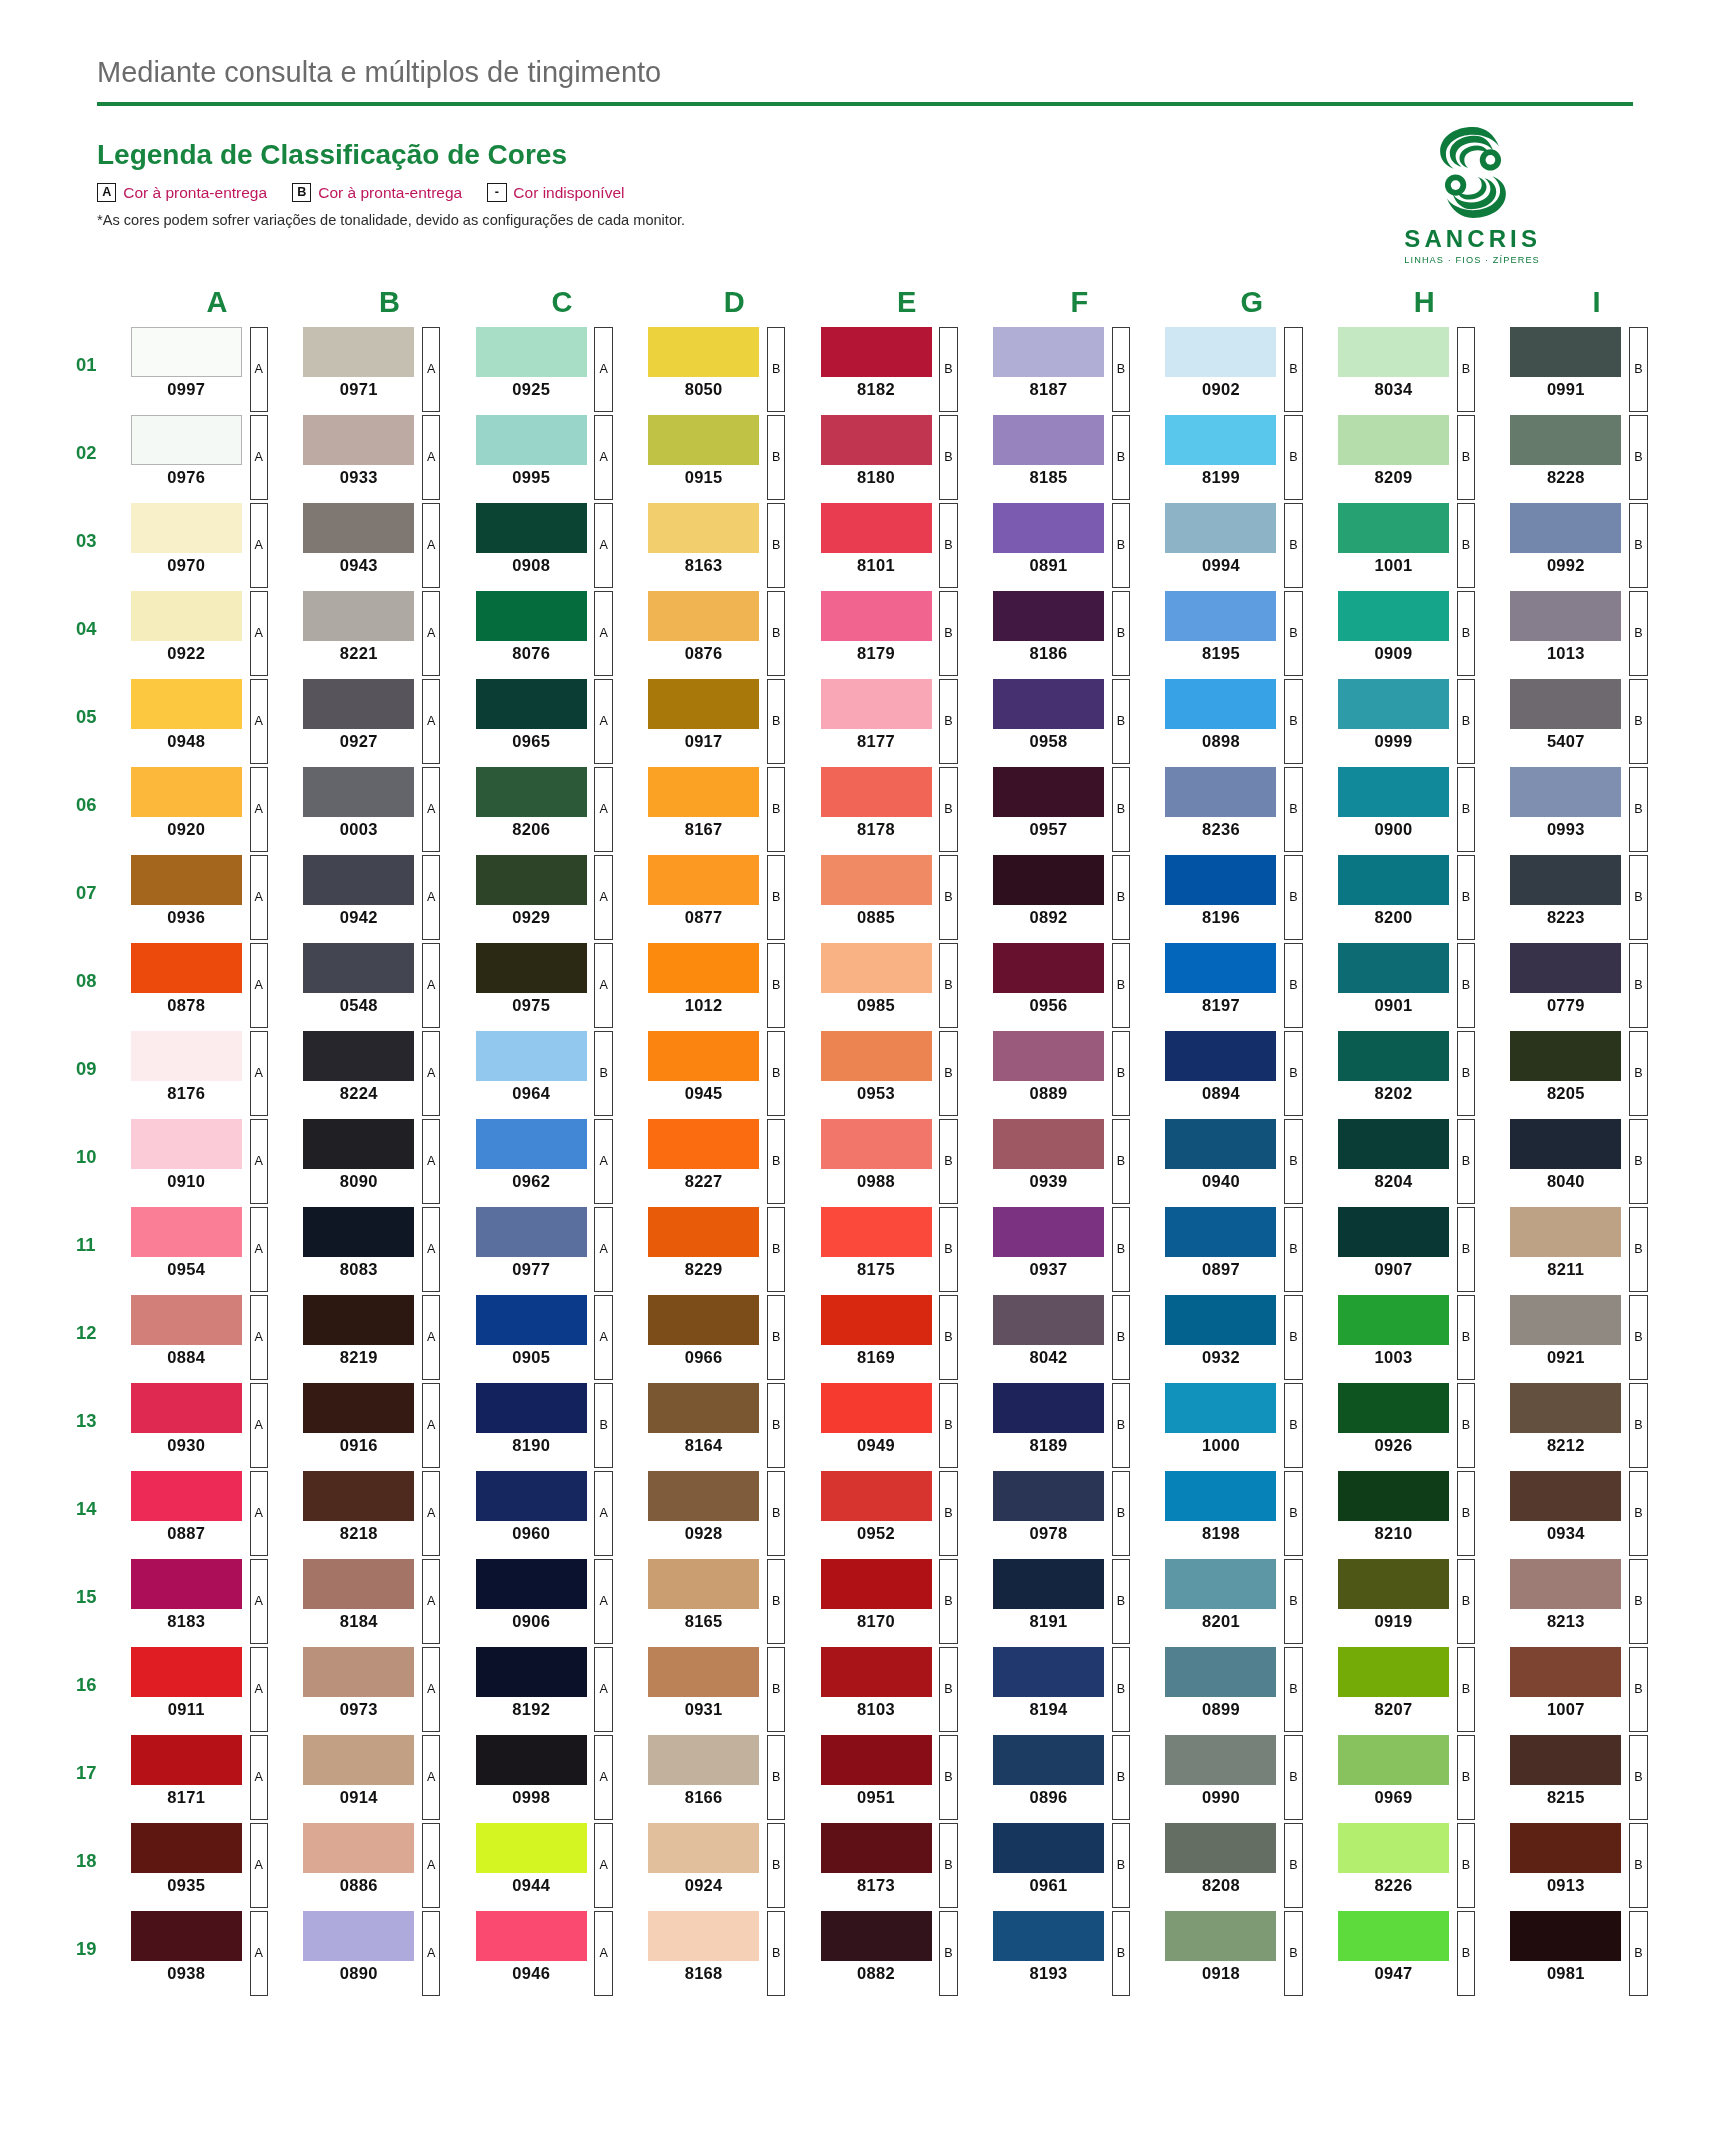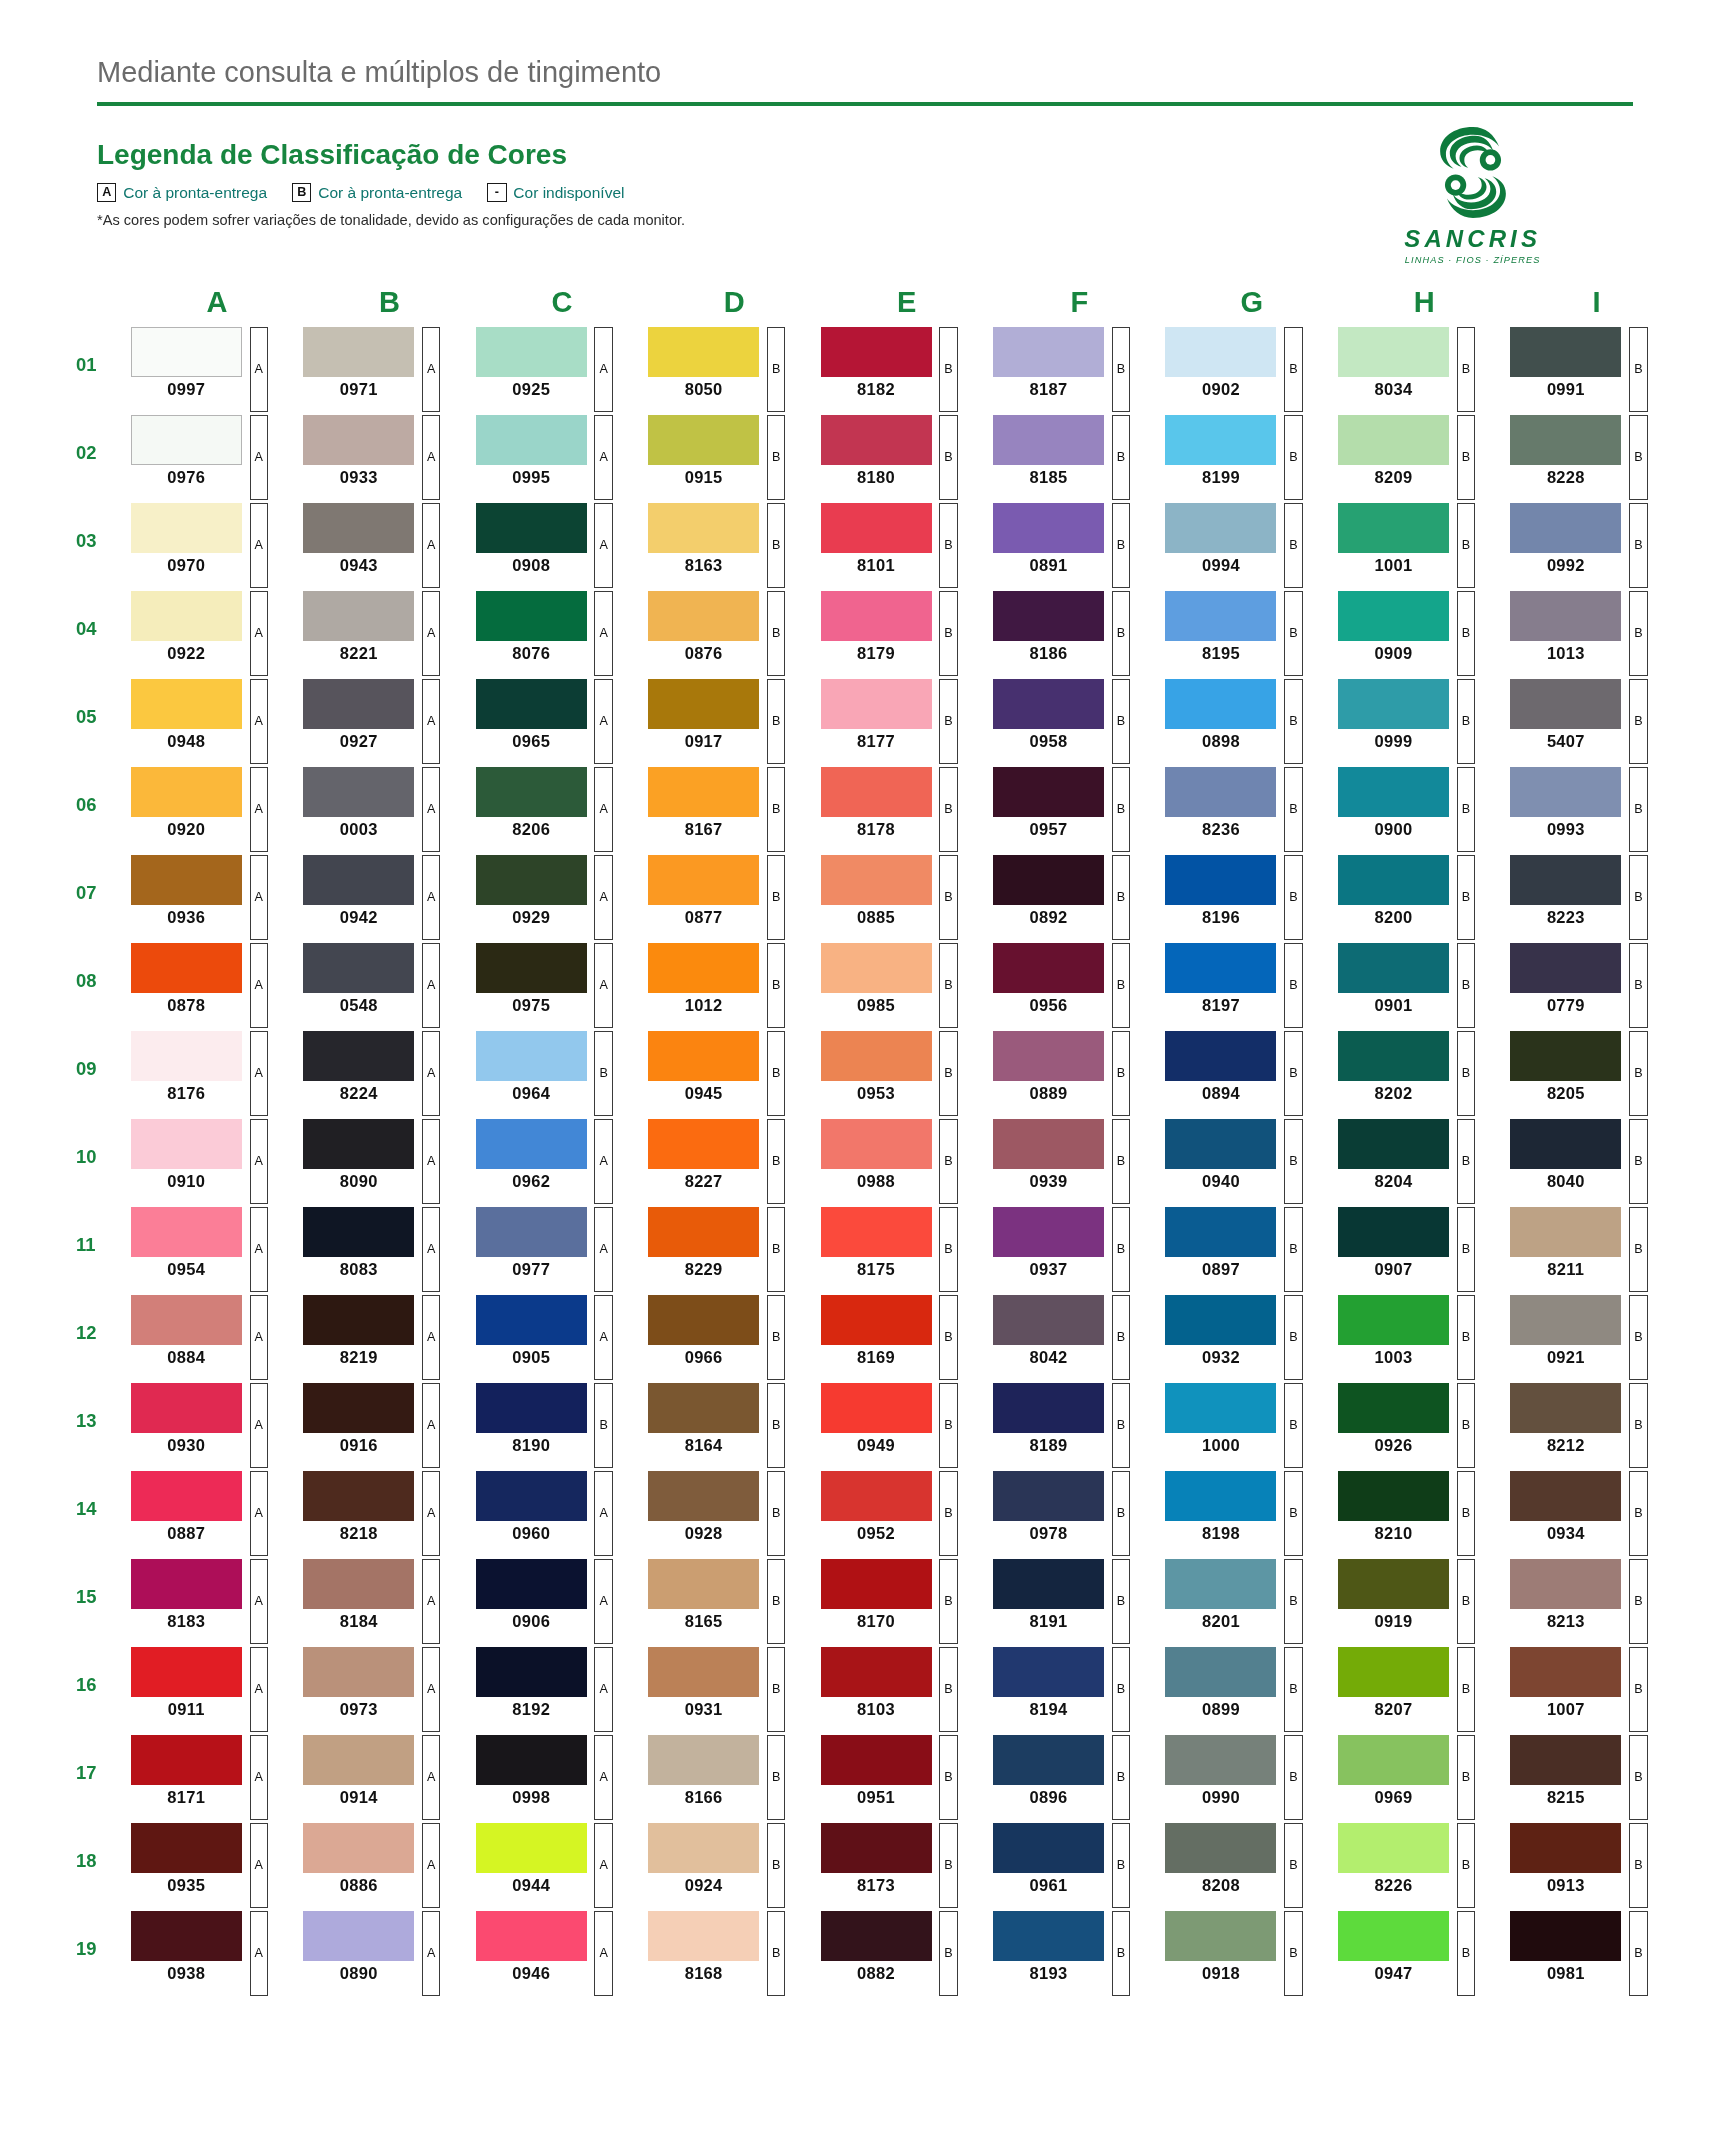--- a/index.html
+++ b/index.html
@@ -70,35 +70,34 @@
   }
   .badge-box {
     width: 19.4px; height: 19.4px;
     border: 1.6px solid #1a1a1a;
     display: flex; align-items: center; justify-content: center;
     font-size: 12.6px; font-weight: bold; color: #111;
     line-height: 1;
   }
   .legend-label {
     font-size: 15.5px;
-    color: #0f766e;
+    color: #be185d;
   }
   .legend-note {
     font-size: 14.6px;
     color: #2b2b2b;
     margin-top: 3.9px;
   }
 
   
   .logo {
     flex: 0 0 auto;
-    text-align: center;
+    text-align: left;
     padding-right: 92px;
     margin-top: -17.5px;
-    font-style: italic;
   }
   .logo-mark { display: block; margin: 0 auto; }
   .logo-name {
     font-size: 24px;
     font-weight: bold;
     letter-spacing: 4.1px;
     color: #0e7a3c;
     margin-top: 1.9px;
   }
   .logo-tag {

